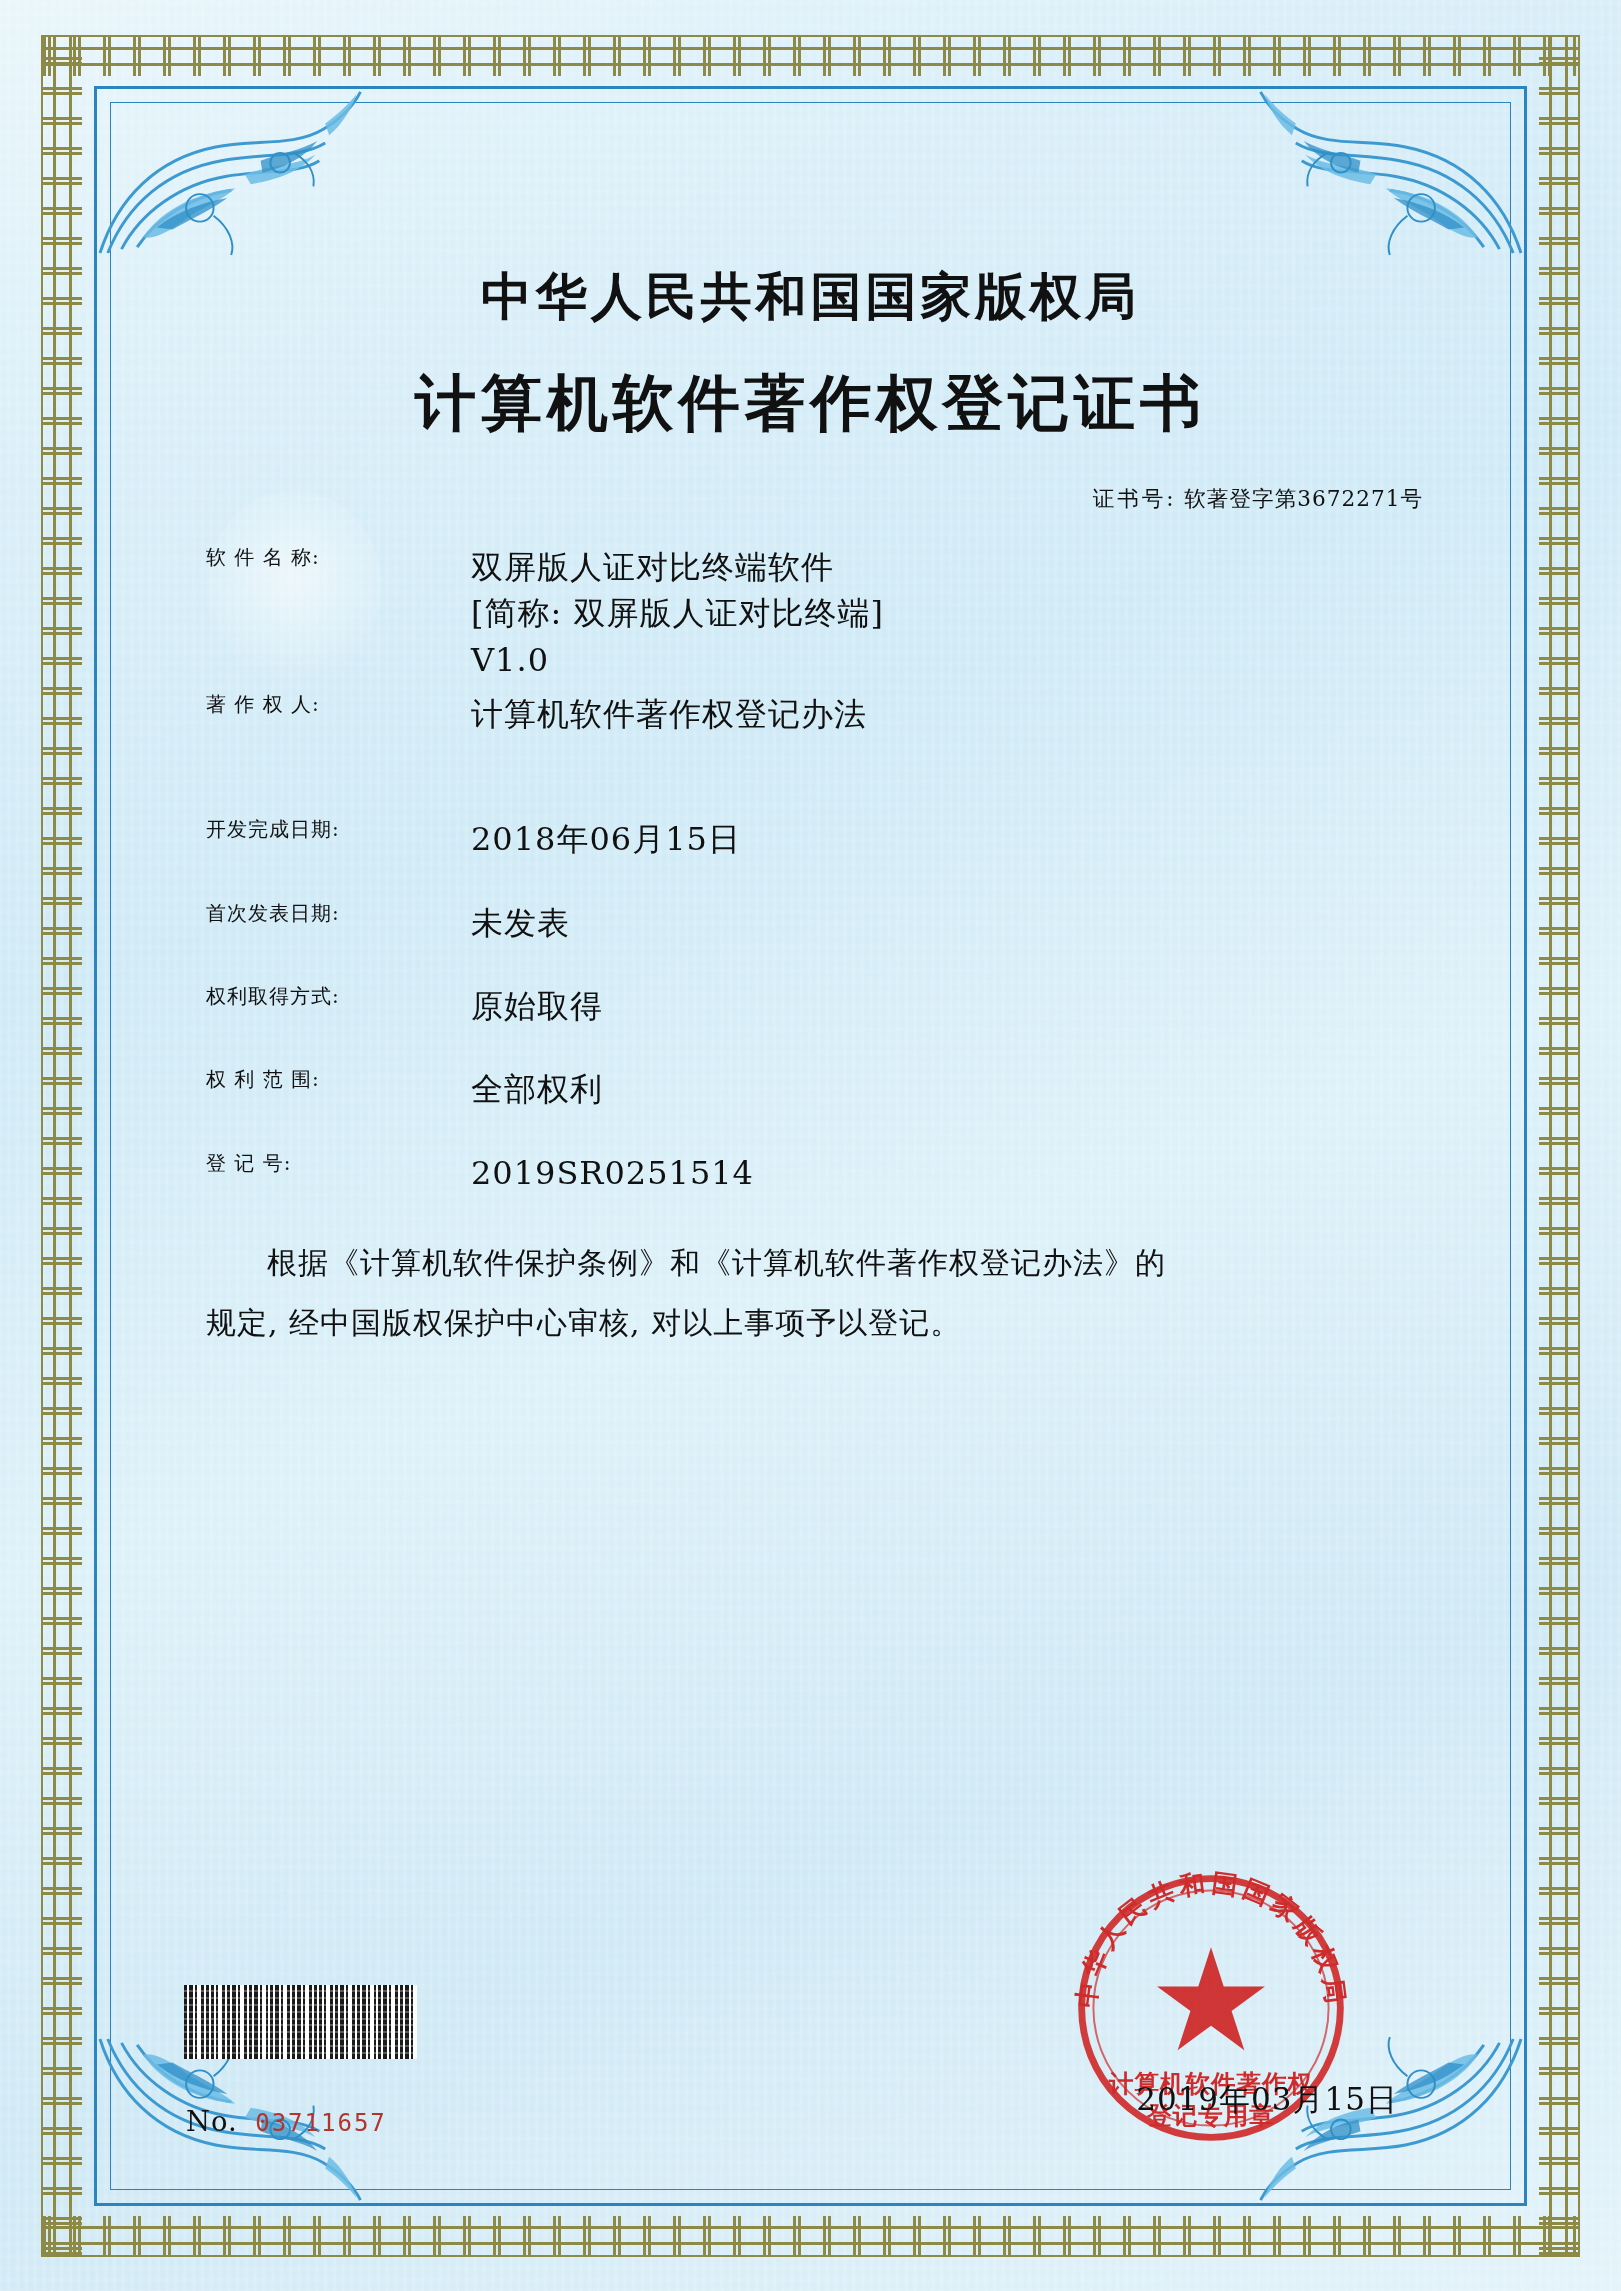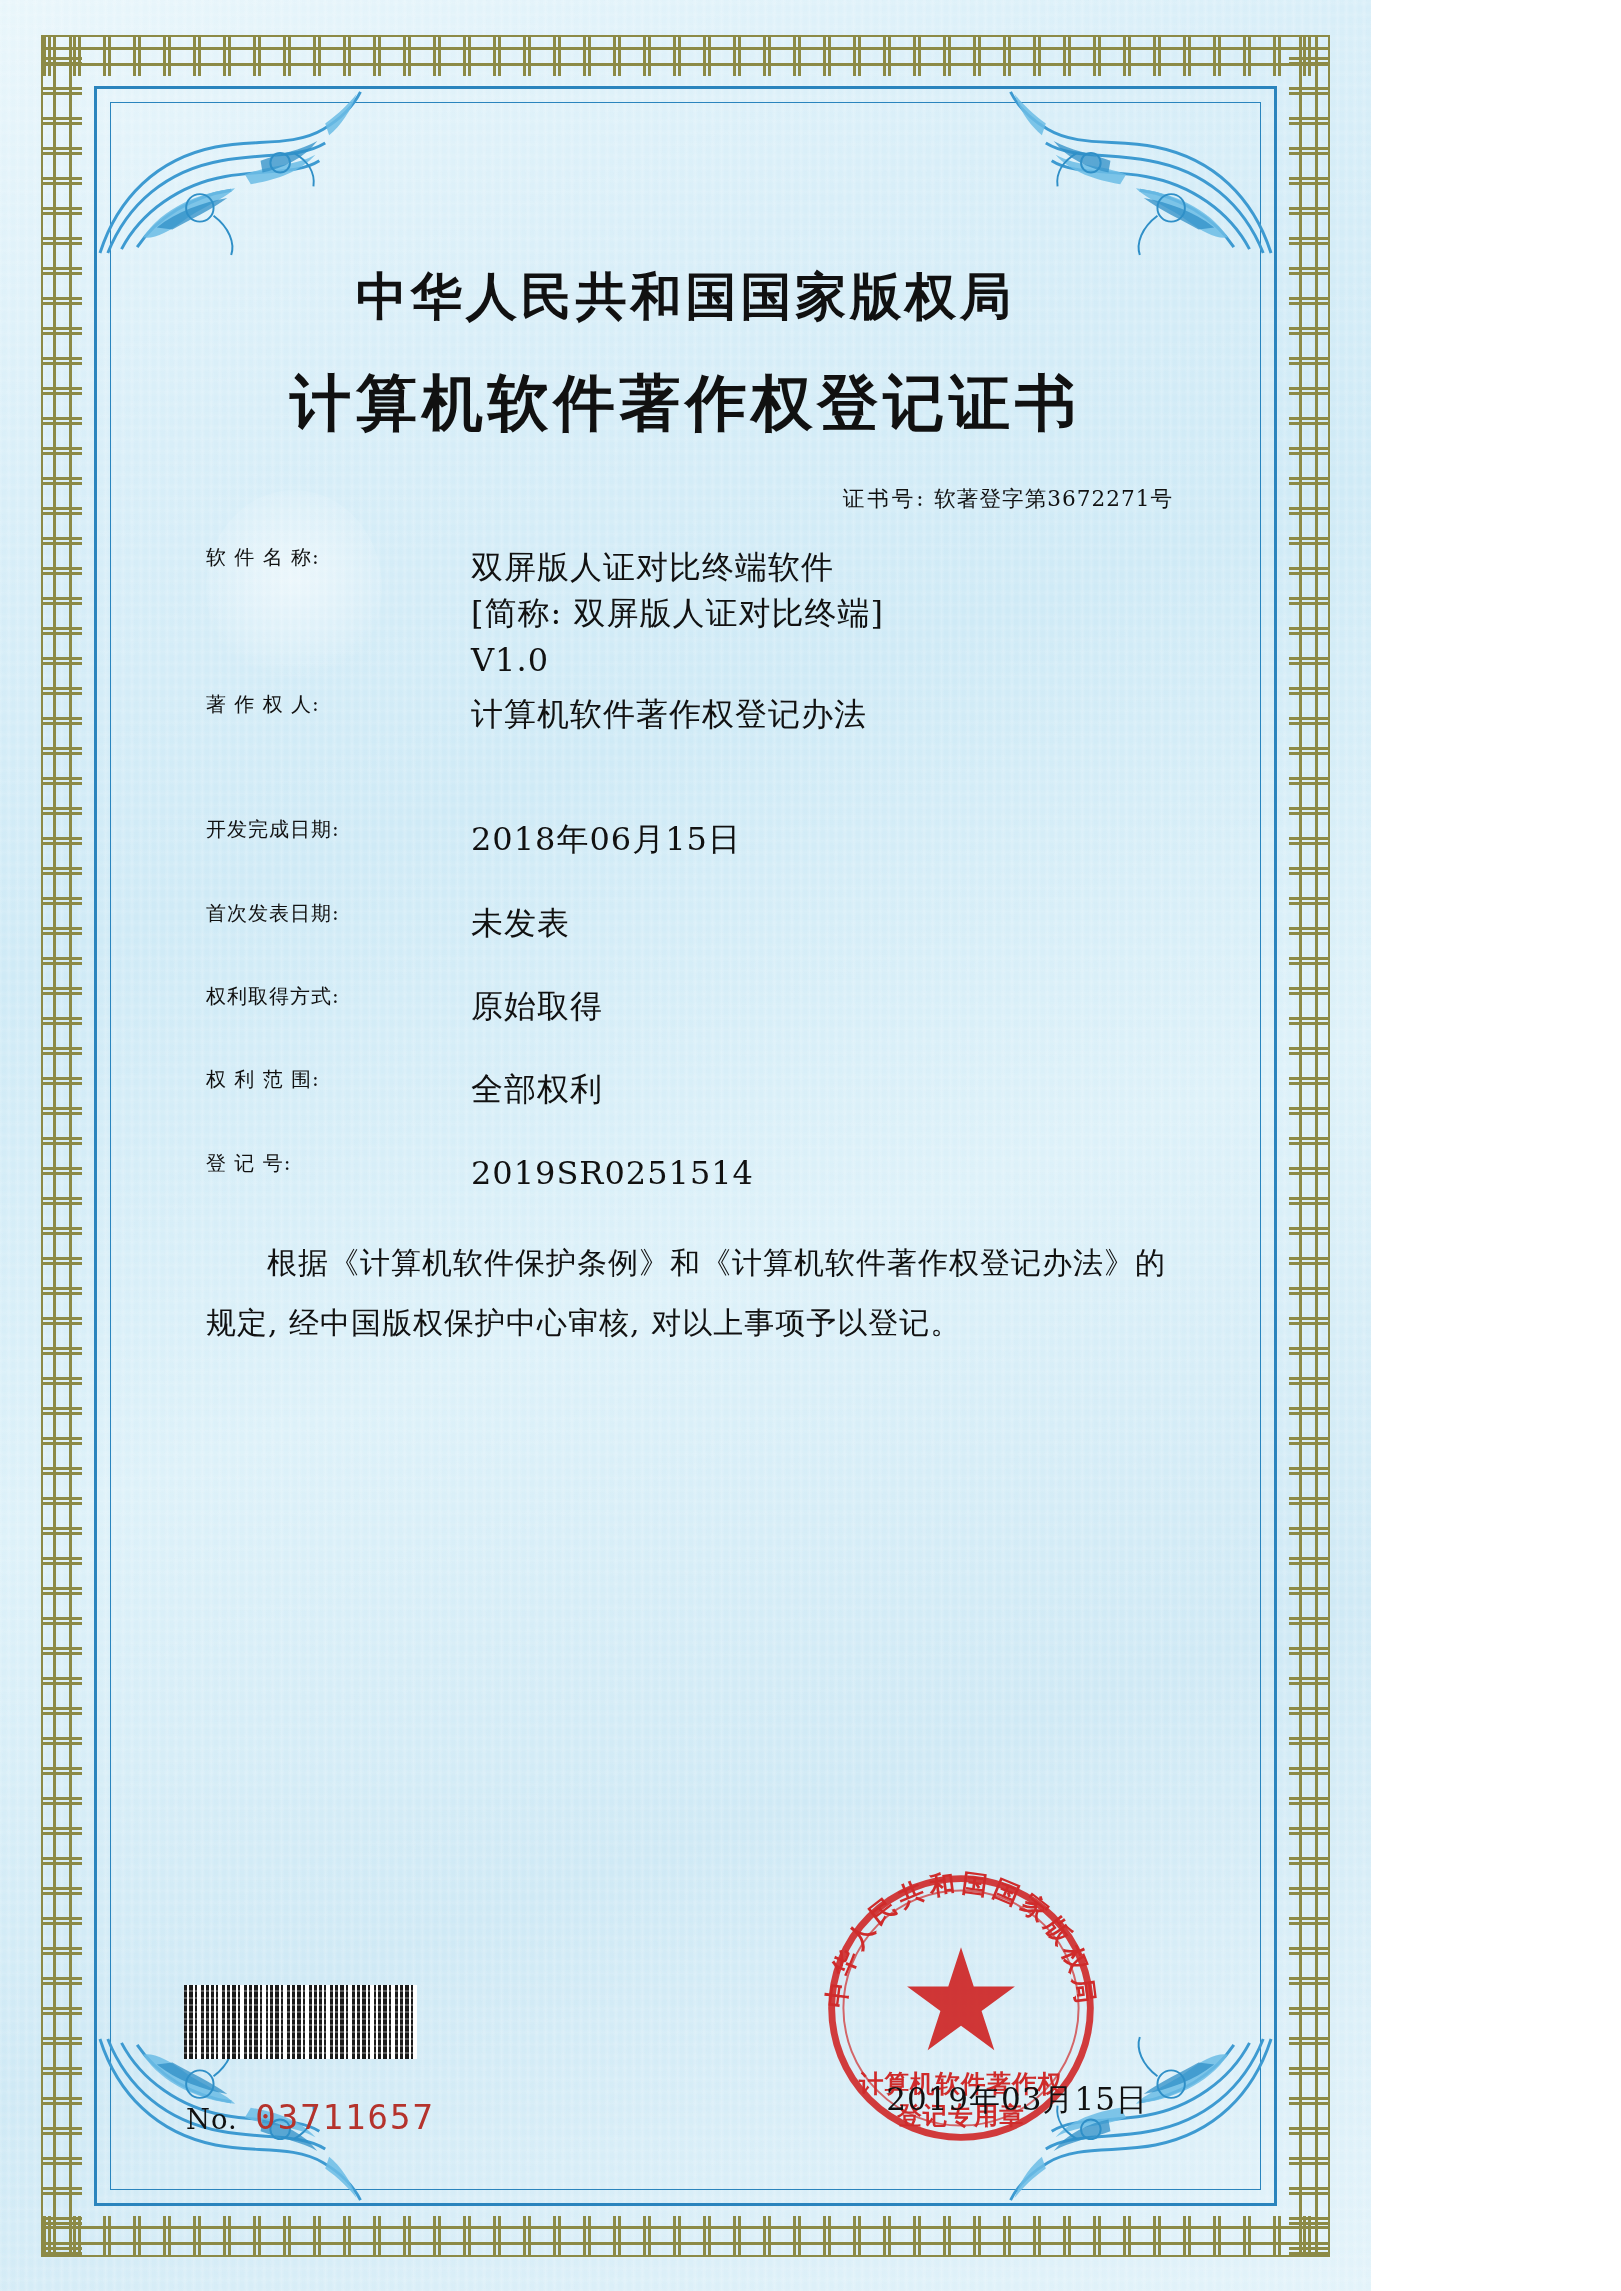--- a/index.html
+++ b/index.html
@@ -9,21 +9,21 @@
   }
   body {
     width: 1621px;
     height: 2292px;
     font-family: "DejaVu Sans", sans-serif;
     overflow: hidden;
   }
 
   .certificate {
     position: relative;
-    width: 1371px;
+    width: 1621px;
     height: 2292px;
     background:
       linear-gradient(160deg, #e9f6fb 0%, #d8eef8 18%, #cfeaf6 35%, #ddf1f9 55%, #cfe9f5 75%, #e3f3fa 100%);
     overflow: hidden;
   }
 
   
   .paper-wash {
     position: absolute;
     inset: 0;
@@ -280,21 +280,21 @@
     left: 186px;
     bottom: 155px;
     font-family: "DejaVu Serif", serif;
     font-size: 27.4px;
     color: #111;
     letter-spacing: 1px;
   }
   .footer-no .num {
     color: #b5332c;
     font-family: "DejaVu Sans Mono", monospace;
-    font-size: 34px;
+    font-size: 24px;
     letter-spacing: 2px;
     margin-left: 7.8px;
   }
   .footer-date {
     position: absolute;
     right: 223px;
     bottom: 171px;
     font-family: "DejaVu Serif", serif;
     font-size: 31px;
     color: #111;

